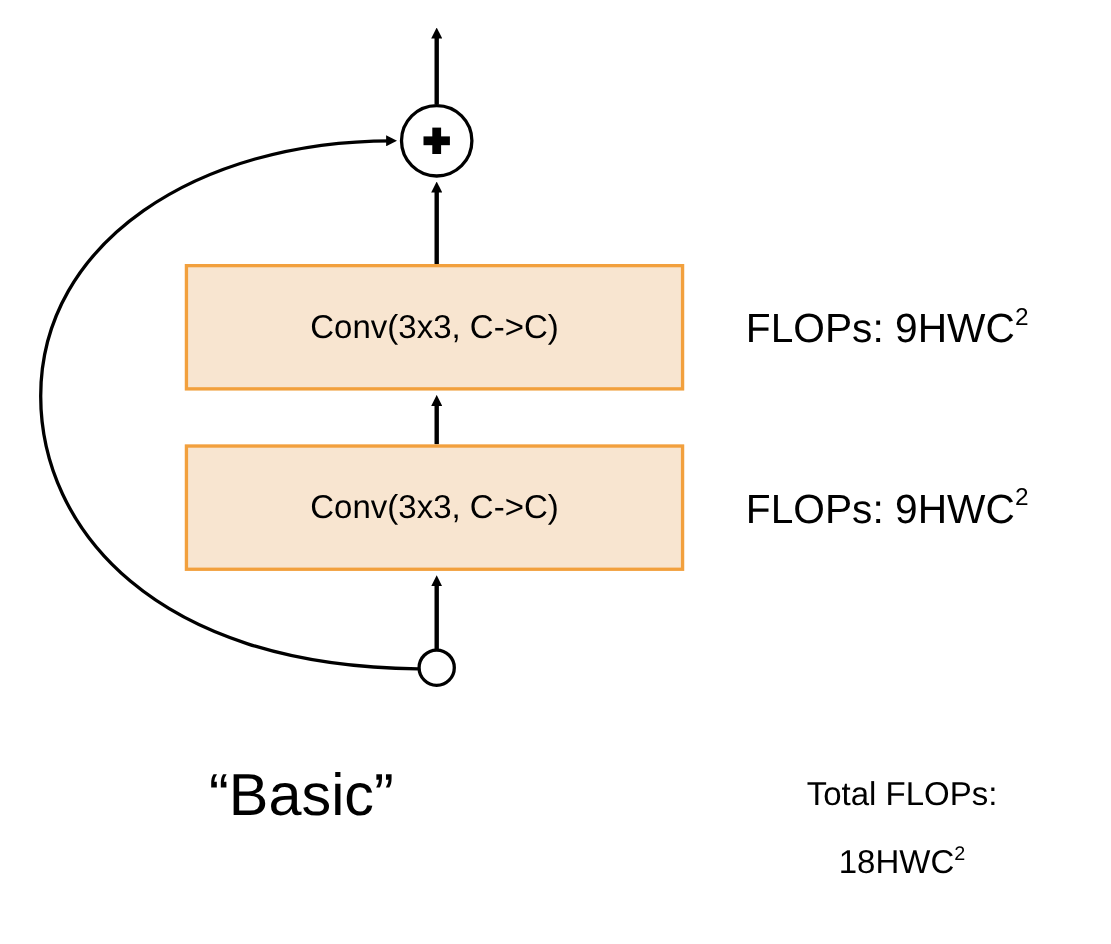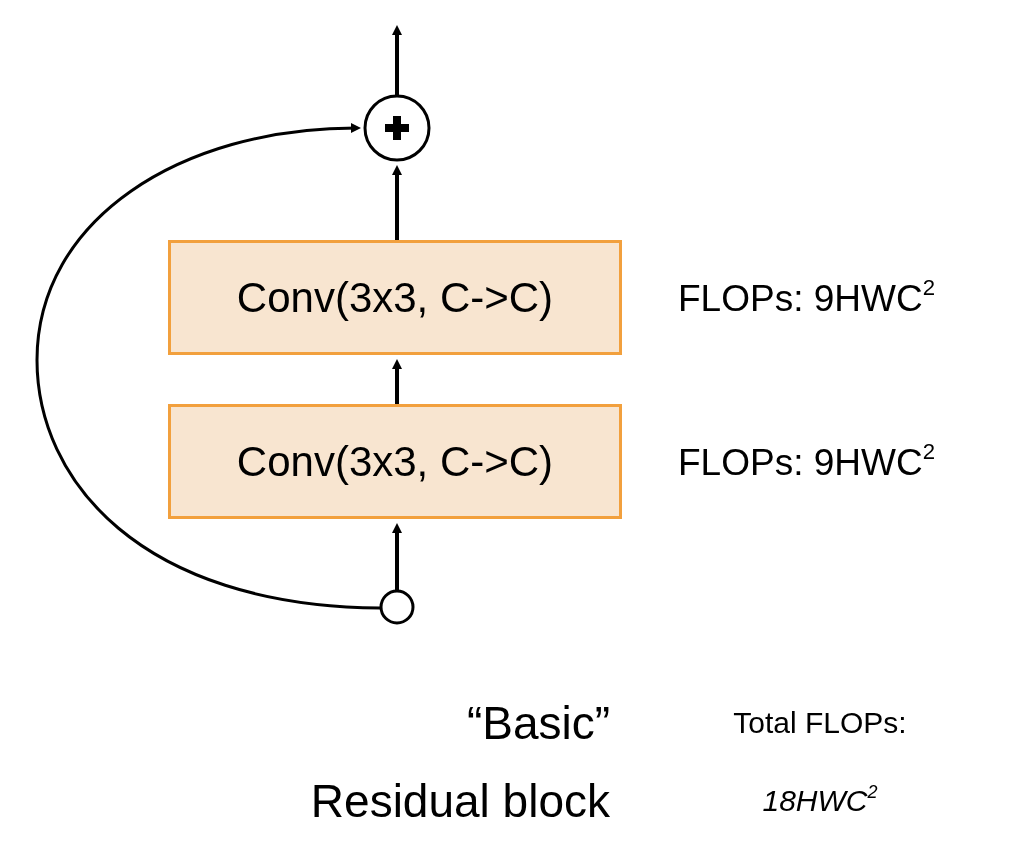--- a/index.html
+++ b/index.html
@@ -2,24 +2,24 @@
 <html><head>
 <meta charset="utf-8">
 <style>
   html, body { margin:0; padding:0; background:#ffffff; }
   body { width:1010px; height:858px; position:relative; overflow:hidden;
          font-family:"Liberation Sans", "DejaVu Sans", sans-serif; color:#000; }
   svg.diagram { position:absolute; left:0; top:0; }
   .box { position:absolute; left:168px; width:454px; height:115px;
          background:#f8e5d0; border:3px solid #f2a03d; box-sizing:border-box;
          display:flex; align-items:center; justify-content:center;
-         font-size:42px; }
+         font-size:30px; }
   .flops { position:absolute; left:678px; font-size:37px; white-space:nowrap; }
   .flops sup, .total sup { font-size:0.6em; vertical-align:0.7em; line-height:0; }
-  .caption { position:absolute; text-align:right; font-size:46px; line-height:62px; }
+  .caption { position:absolute; text-align:left; font-size:54px; line-height:62px; }
   .total { position:absolute; text-align:center; font-size:30px; line-height:62px; }
 </style>
 </head>
 <body>
 
 <svg class="diagram" width="1010" height="858" viewBox="0 0 1010 858">
   <defs>
     <marker id="arrow" markerWidth="10" markerHeight="10" refX="5" refY="5" orient="auto" markerUnits="userSpaceOnUse" viewBox="0 0 10 10">
       <path d="M0,0 L10,5 L0,10 z" fill="#000"></path>
     </marker>
@@ -53,19 +53,18 @@
 
 <div class="flops" style="top:278px;">
   <span>FLOPs: 9HWC</span><sup>2</sup>
 </div>
 <div class="flops" style="top:442px;">
   <span>FLOPs: 9HWC</span><sup>2</sup>
 </div>
 
 <div class="caption" style="left:190px; width:420px; top:692px;">
   <div>“Basic”</div>
-  <div style="margin-top:16px;">Residual block</div>
 </div>
 
 <div class="total" style="left:650px; width:340px; top:692px;">
   <div>Total FLOPs:</div>
-  <div style="margin-top:16px;font-style:italic;"><span>18HWC</span><sup>2</sup></div>
+  <div style="margin-top:0;"><span>18HWC</span><sup>2</sup></div>
 </div>
 
 </body></html>

